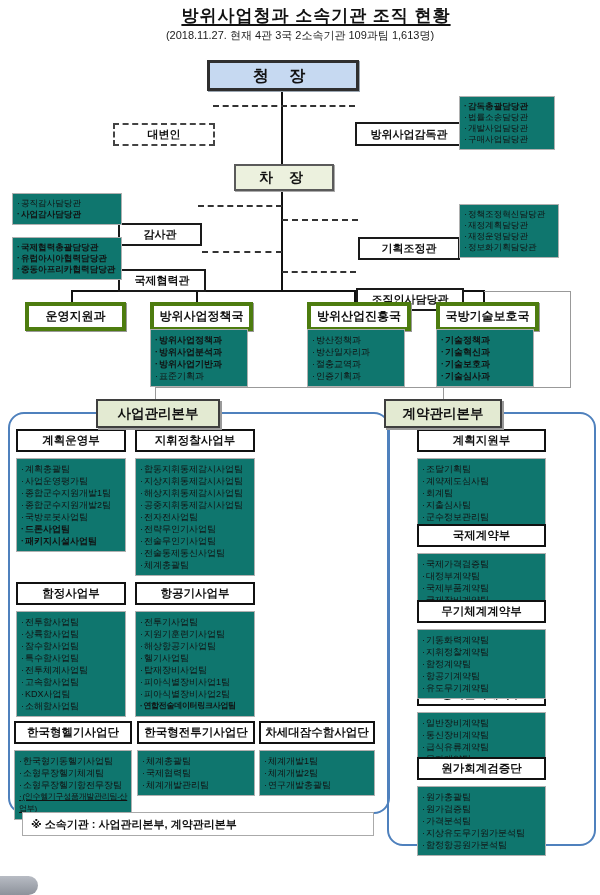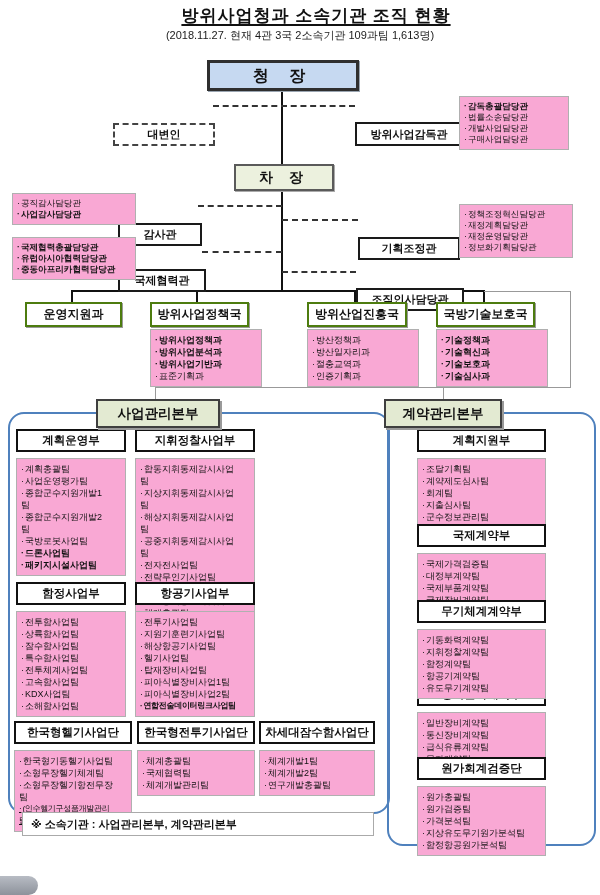--- a/index.html
+++ b/index.html
@@ -19,27 +19,27 @@
   
   .chief{left:207px;top:60px;width:146px;height:25px;background:#C6D9F1;border:3px solid #2f2f2f;
          font-size:16px;font-weight:bold;letter-spacing:8px;text-align:center;line-height:25px;z-index:3;
          box-shadow:1px 1px 0 #9aa5b1;}
   .vice{left:234px;top:164px;width:96px;height:23px;background:#ECF1DE;border:2px solid #5a5a5a;
         font-size:14px;font-weight:bold;letter-spacing:6px;text-align:center;line-height:23px;z-index:3;
         box-shadow:1px 1px 0 #aaa;}
   .obox{background:#fff;border:2px solid #1a1a1a;font-size:11px;font-weight:bold;text-align:center;z-index:2;
         display:flex;align-items:center;justify-content:center;margin-top:27px;}
   .obox.dashed{border:2px dashed #444;}
-  .bbox{background:#fff;border:2px solid #4d7c0f;font-size:12px;font-weight:bold;text-align:center;z-index:2;
+  .bbox{background:#fff;border:4px solid #4d7c0f;font-size:12px;font-weight:bold;text-align:center;z-index:2;
         display:flex;align-items:center;justify-content:center;box-shadow:1px 1px 0 #999;}
   .hqhead{background:#E3EAD2;border:2px solid #3f3f3f;font-size:13.5px;font-weight:bold;text-align:center;
           z-index:4;display:flex;align-items:center;justify-content:center;box-shadow:2px 2px 0 #9a9a9a;}
   .container{border:2px solid #4F81BD;border-radius:16px;background:transparent;z-index:1;}
   
-  .dlist{background:#f9a8d4;border:1px solid #b0b0b0;padding:4px 16px 4px 4px;font-size:9px;line-height:12px;z-index:2;}
+  .dlist{background:#0f766e;border:1px solid #b0b0b0;padding:4px 2px 4px 4px;font-size:9px;line-height:12px;z-index:2;}
   .dlist .team::before{content:"·";margin-right:1px;}
   .dlist .team.b{font-weight:bold;}
   .dlist .team.sm{font-size:8px;letter-spacing:-0.3px;}
   .dlist .team.u{text-decoration:underline;}
   .dlist.tight{line-height:11px;font-size:8.6px;}
   
   .dept{z-index:2;}
   .dhead{background:#fff;border:2px solid #111;font-weight:bold;font-size:11.5px;text-align:center;
          padding:2px 0;margin-bottom:6px;}
   .dept .dlist{border:1px solid #b0b0b0;}

